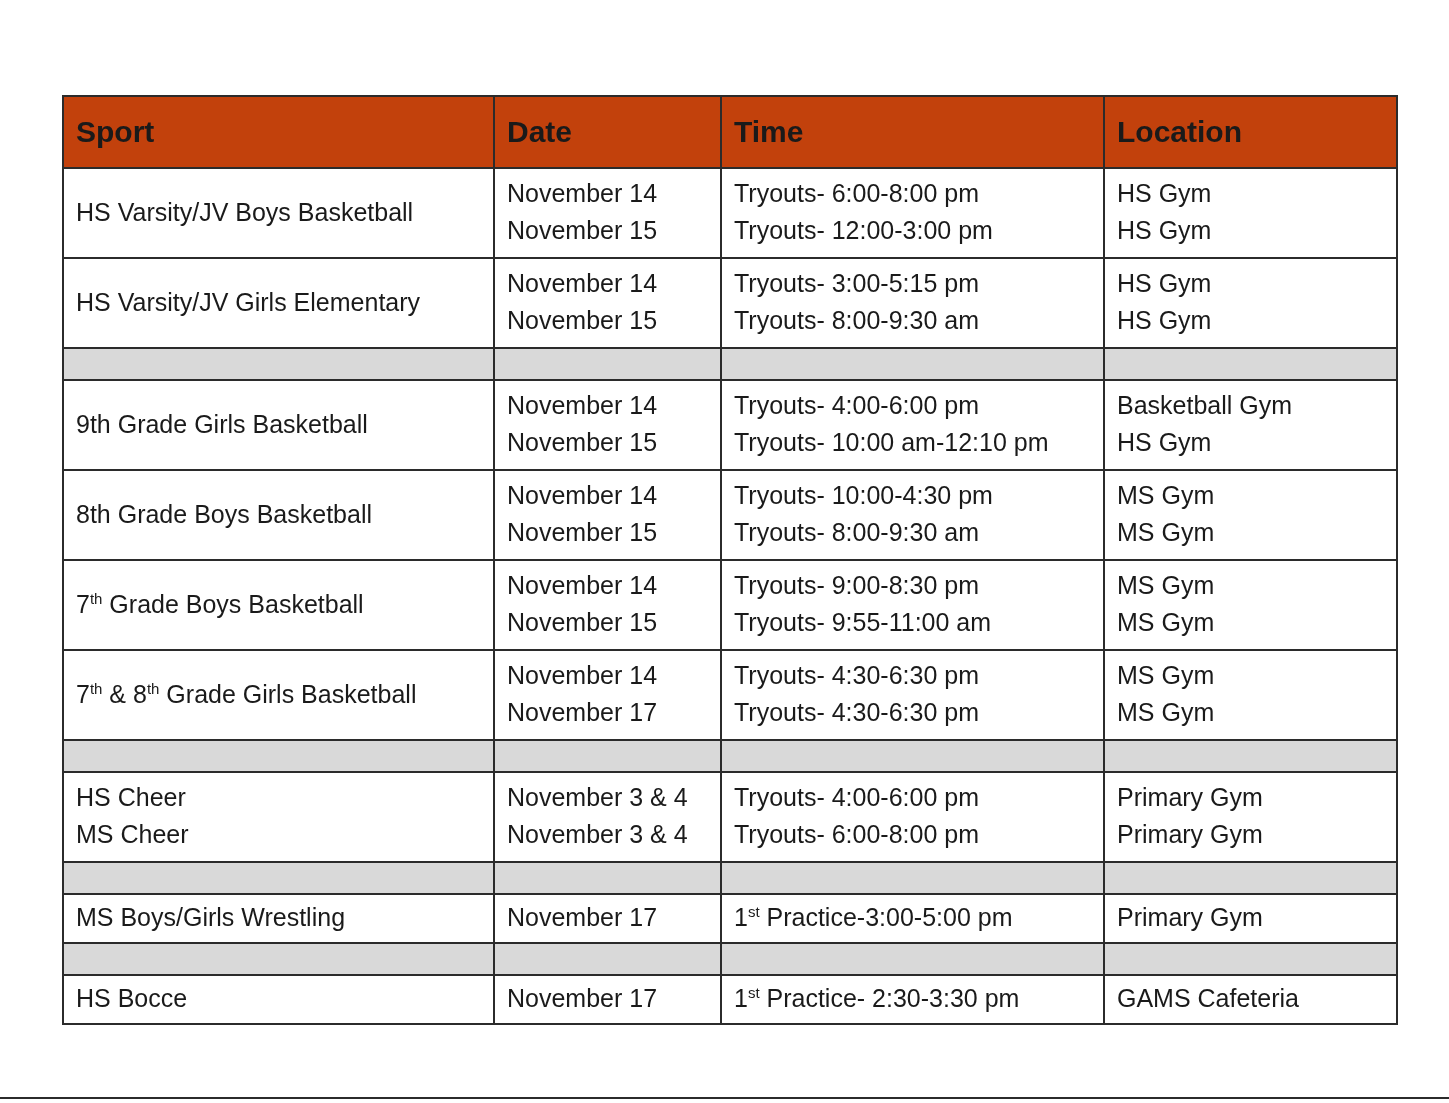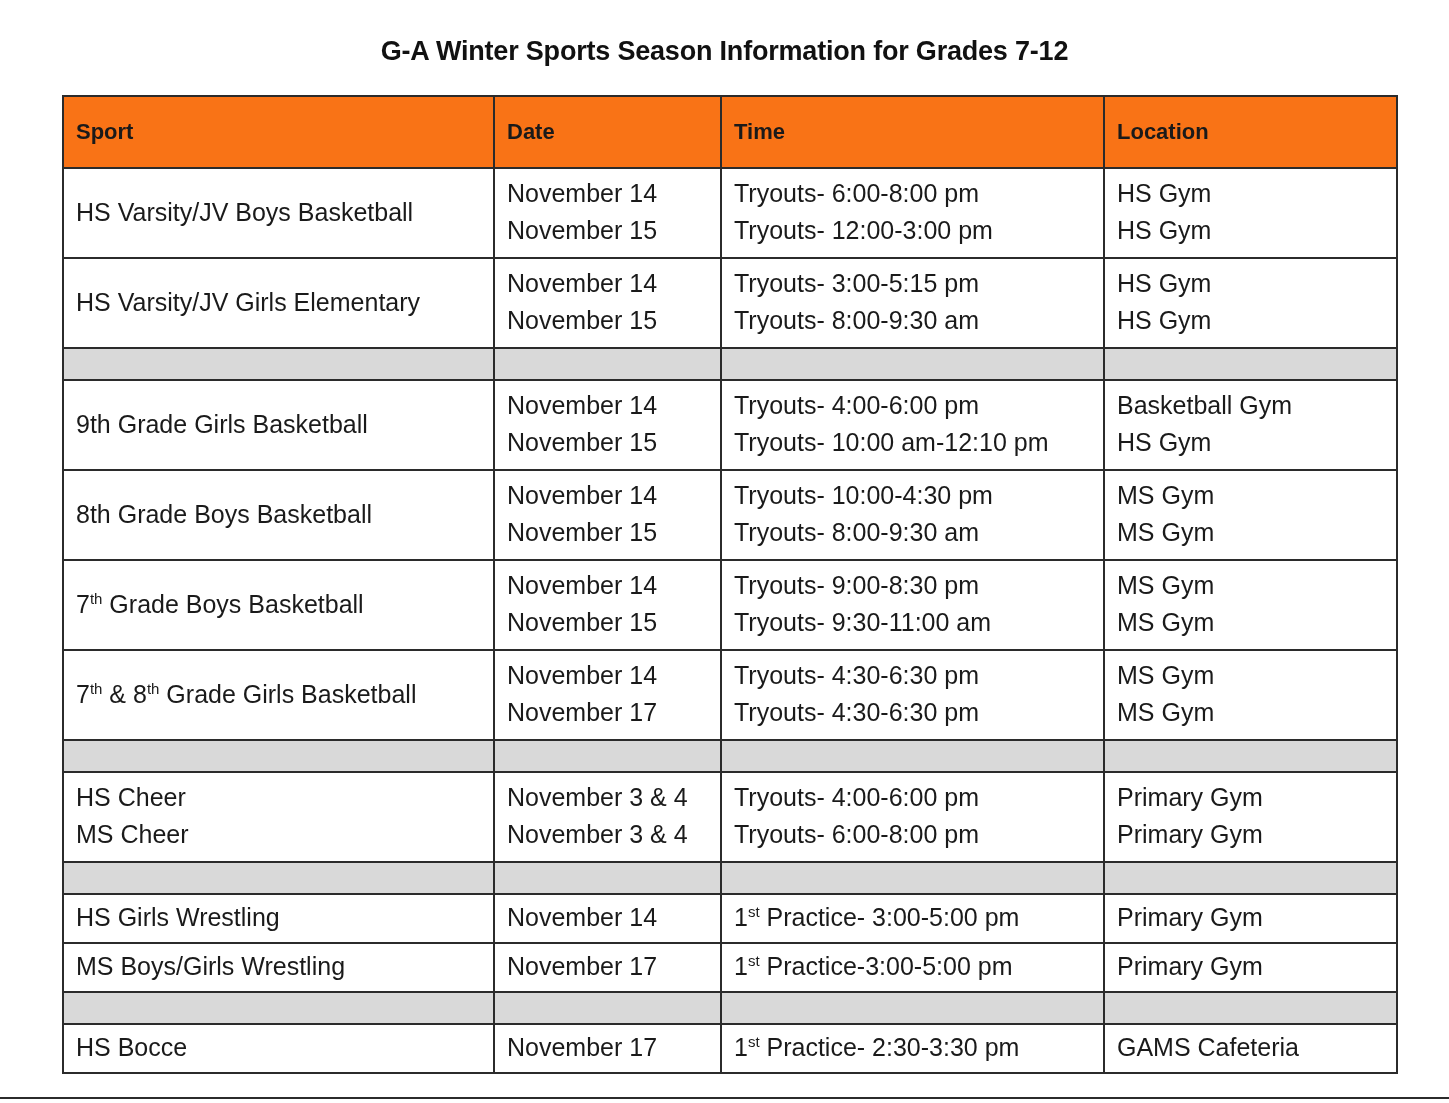--- a/index.html
+++ b/index.html
@@ -62,23 +62,23 @@
     padding: 6px 10px 8px 12px;
     font-size: 25px;
     line-height: 1.48;
     font-weight: normal;
     text-align: left;
     background: #ffffff;
     color: #1a1a1a;
   }
 
   table.schedule thead th {
-    background: #f97316;
+    background: #c2410c;
     font-weight: bold;
-    font-size: 22px;
+    font-size: 30px;
     height: 62px;
     padding-top: 4px;
     padding-bottom: 4px;
   }
 
   tr.data-row td {
     height: 73px;
   }
 
   tr.single-row td {
@@ -114,21 +114,20 @@
     width: 1449px;
     height: 0;
     border-top: 2px solid #2b2b2b;
   }
 </style>
 </head>
 <body>
 
 <div class="page">
 
-  <div class="doc-title">G-A Winter Sports Season Information for Grades 7-12</div>
 
   <div class="table-wrap">
     <table class="schedule">
       <colgroup>
         <col class="c-sport">
         <col class="c-date">
         <col class="c-time">
         <col class="c-location">
       </colgroup>
       <thead>
@@ -254,21 +253,21 @@
             </td>
             <td>
               <span class="cell-lines">
                 <span class="ln">November 14</span>
                 <span class="ln">November 15</span>
               </span>
             </td>
             <td>
               <span class="cell-lines">
                 <span class="ln">Tryouts- 9:00-8:30 pm</span>
-                <span class="ln">Tryouts- 9:30-11:00 am</span>
+                <span class="ln">Tryouts- 9:55-11:00 am</span>
               </span>
             </td>
             <td>
               <span class="cell-lines">
                 <span class="ln">MS Gym</span>
                 <span class="ln">MS Gym</span>
               </span>
             </td>
           </tr>
           <tr class="data-row">
@@ -326,42 +325,20 @@
                 <span class="ln">Primary Gym</span>
                 <span class="ln">Primary Gym</span>
               </span>
             </td>
           </tr>
           <tr class="spacer-row">
             <td></td>
             <td></td>
             <td></td>
             <td></td>
-          </tr>
-          <tr class="single-row">
-            <td>
-              <span class="cell-lines">
-                <span class="ln">HS Girls Wrestling</span>
-              </span>
-            </td>
-            <td>
-              <span class="cell-lines">
-                <span class="ln">November 14</span>
-              </span>
-            </td>
-            <td>
-              <span class="cell-lines">
-                <span class="ln">1<sup>st</sup> Practice- 3:00-5:00 pm</span>
-              </span>
-            </td>
-            <td>
-              <span class="cell-lines">
-                <span class="ln">Primary Gym</span>
-              </span>
-            </td>
           </tr>
           <tr class="single-row">
             <td>
               <span class="cell-lines">
                 <span class="ln">MS Boys/Girls Wrestling</span>
               </span>
             </td>
             <td>
               <span class="cell-lines">
                 <span class="ln">November 17</span>

